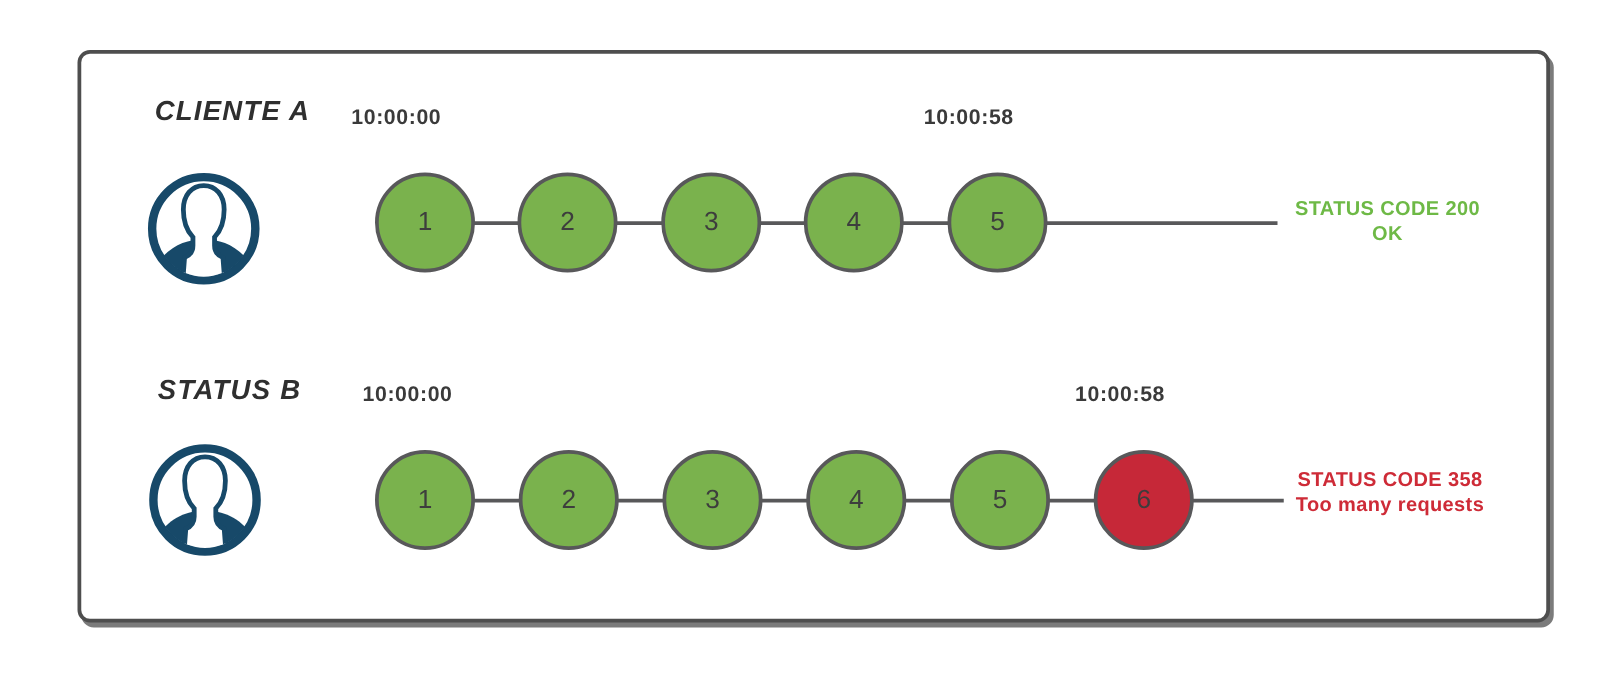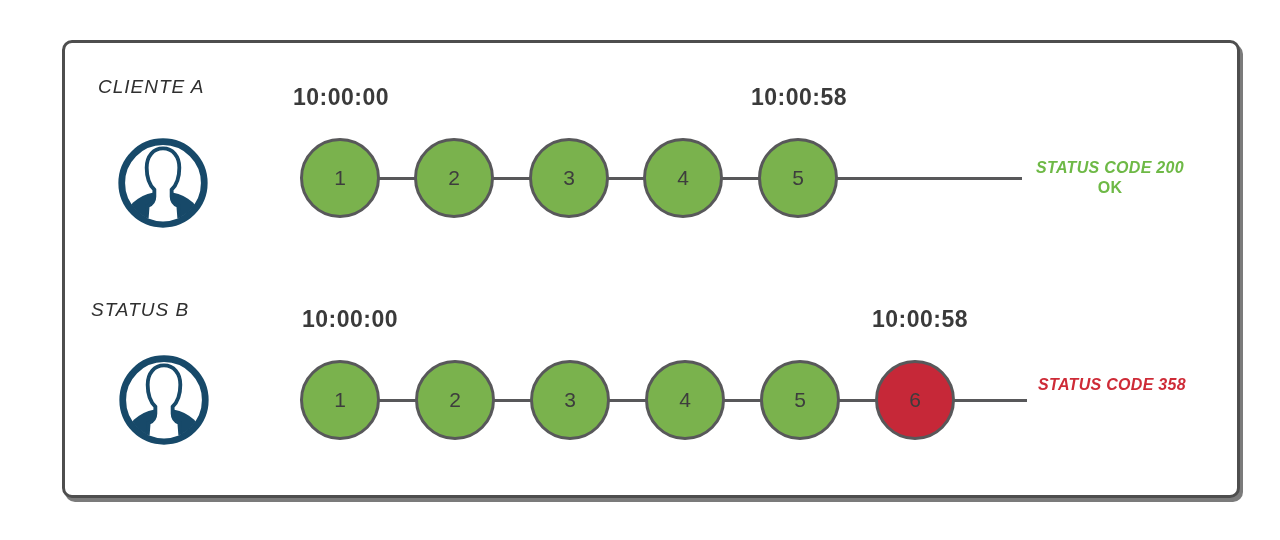--- a/index.html
+++ b/index.html
@@ -7,47 +7,47 @@
     position:relative;width:1280px;height:540px;overflow:hidden;
     background:#ffffff;
     font-family:"Liberation Sans",sans-serif;
   }
   .frame{
     position:absolute;left:62px;top:40px;width:1172px;height:452px;
     border:3px solid #4e4e4e;border-radius:10px;background:#ffffff;
     box-shadow:3px 4px 0 0 #7b7b7b;
   }
   .client-name{
-    position:absolute;width:150px;text-align:left;
-    font-size:19px;font-weight:normal;font-style:italic;
+    position:absolute;width:150px;text-align:right;
+    font-size:22px;font-weight:bold;font-style:italic;
     letter-spacing:1px;color:#2f2f2f;
   }
   .avatar{position:absolute;width:96px;height:96px;}
   .timestamp{
-    position:absolute;width:120px;text-align:center;
-    font-size:23px;font-weight:bold;color:#3a3a3a;letter-spacing:0.5px;
+    position:absolute;width:120px;text-align:left;
+    font-size:17px;font-weight:bold;color:#3a3a3a;letter-spacing:0.5px;
   }
   .timeline-line{
     position:absolute;height:3px;background:#58585a;z-index:1;
   }
   .req-circle{
     position:absolute;width:74px;height:74px;border-radius:50%;
     border:3px solid #58585a;z-index:2;
     display:flex;align-items:center;justify-content:center;
     font-size:21px;color:#3d3d3d;
   }
   .req-ok{background:#7ab24d;}
   .req-rejected{background:#c62838;}
   .status-block{
     position:absolute;text-align:center;z-index:2;
     font-weight:bold;letter-spacing:0.3px;line-height:20px;
   }
   .status-green{color:#6eb946;}
   .status-red{color:#ce2b37;}
-  .status-code-line{font-size:16px;font-style:italic;}
+  .status-code-line{font-size:16px;}
   .status-message-line{font-size:16px;}
 </style>
 </head>
 <body>
 
 <div class="canvas">
   <div class="frame"></div>
 
   <div>
     <div class="client-name" style="left:98px;top:76px;">CLIENTE A</div>
@@ -127,15 +127,16 @@
     </div>
     <div class="req-circle req-ok" style="left:760px;top:360px;">
       <span>5</span>
     </div>
     <div class="req-circle req-rejected" style="left:875px;top:360px;">
       <span>6</span>
     </div>
 
     <div class="status-block status-red" style="left:1027px;top:375px;width:170px;">
       <div class="status-code-line">STATUS CODE 358</div>
+      <div class="status-message-line">Too many requests</div>
     </div>
   </div>
 </div>
 
 </body></html>

